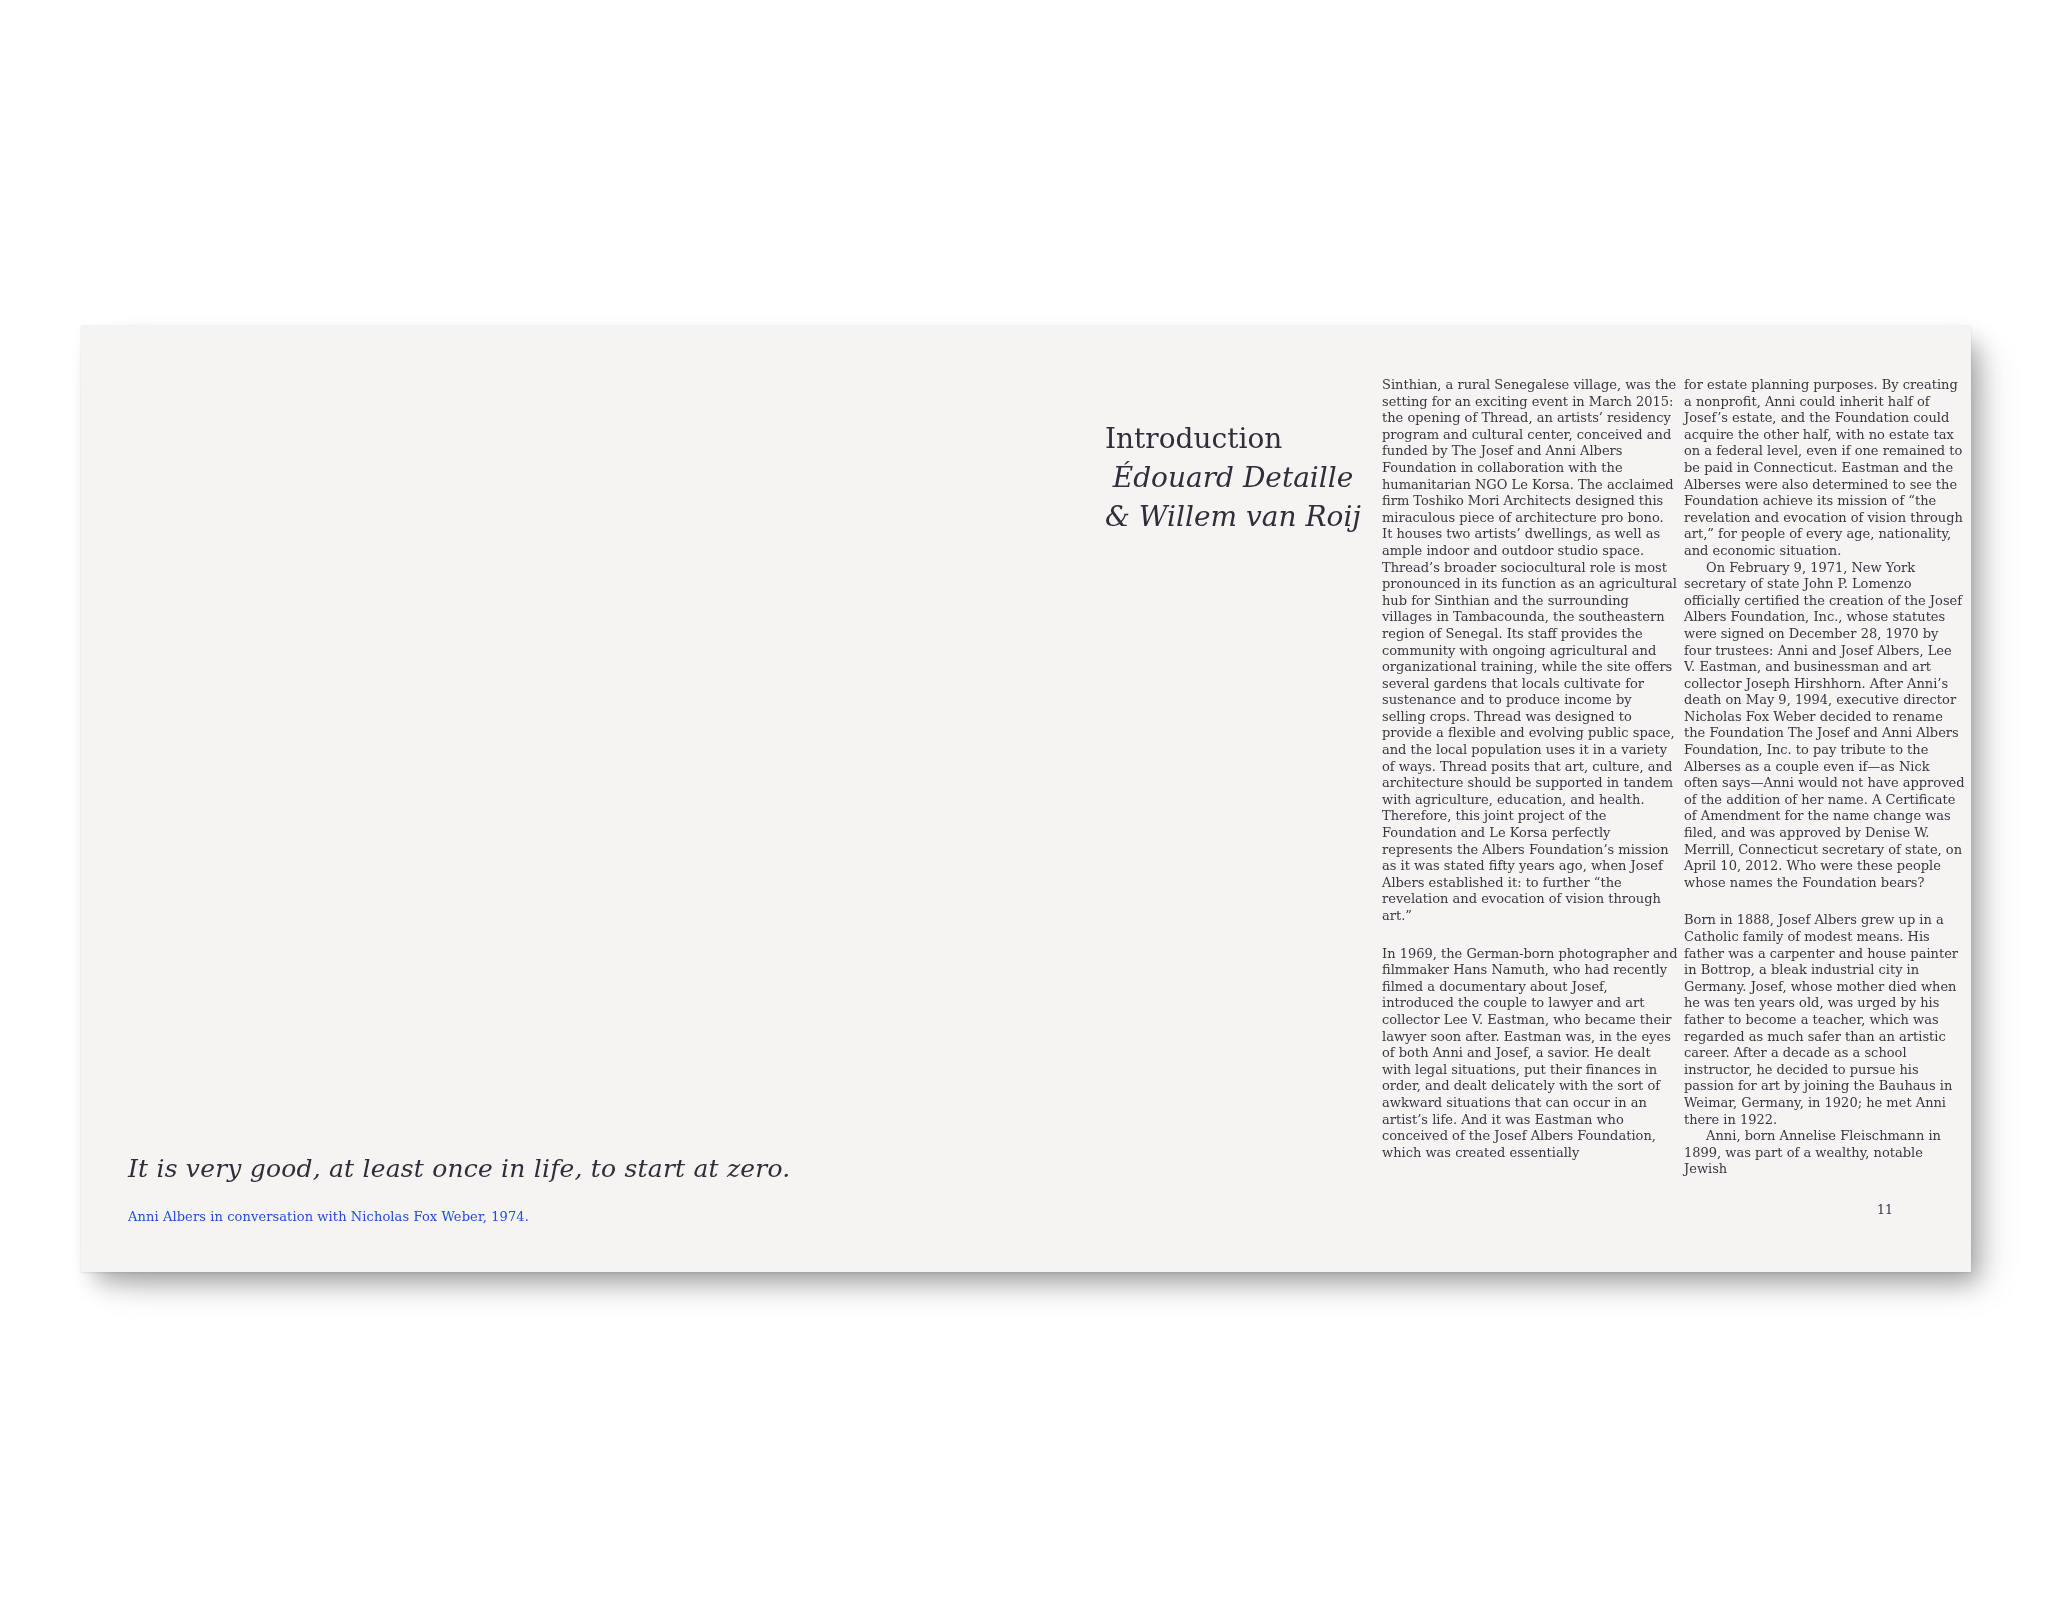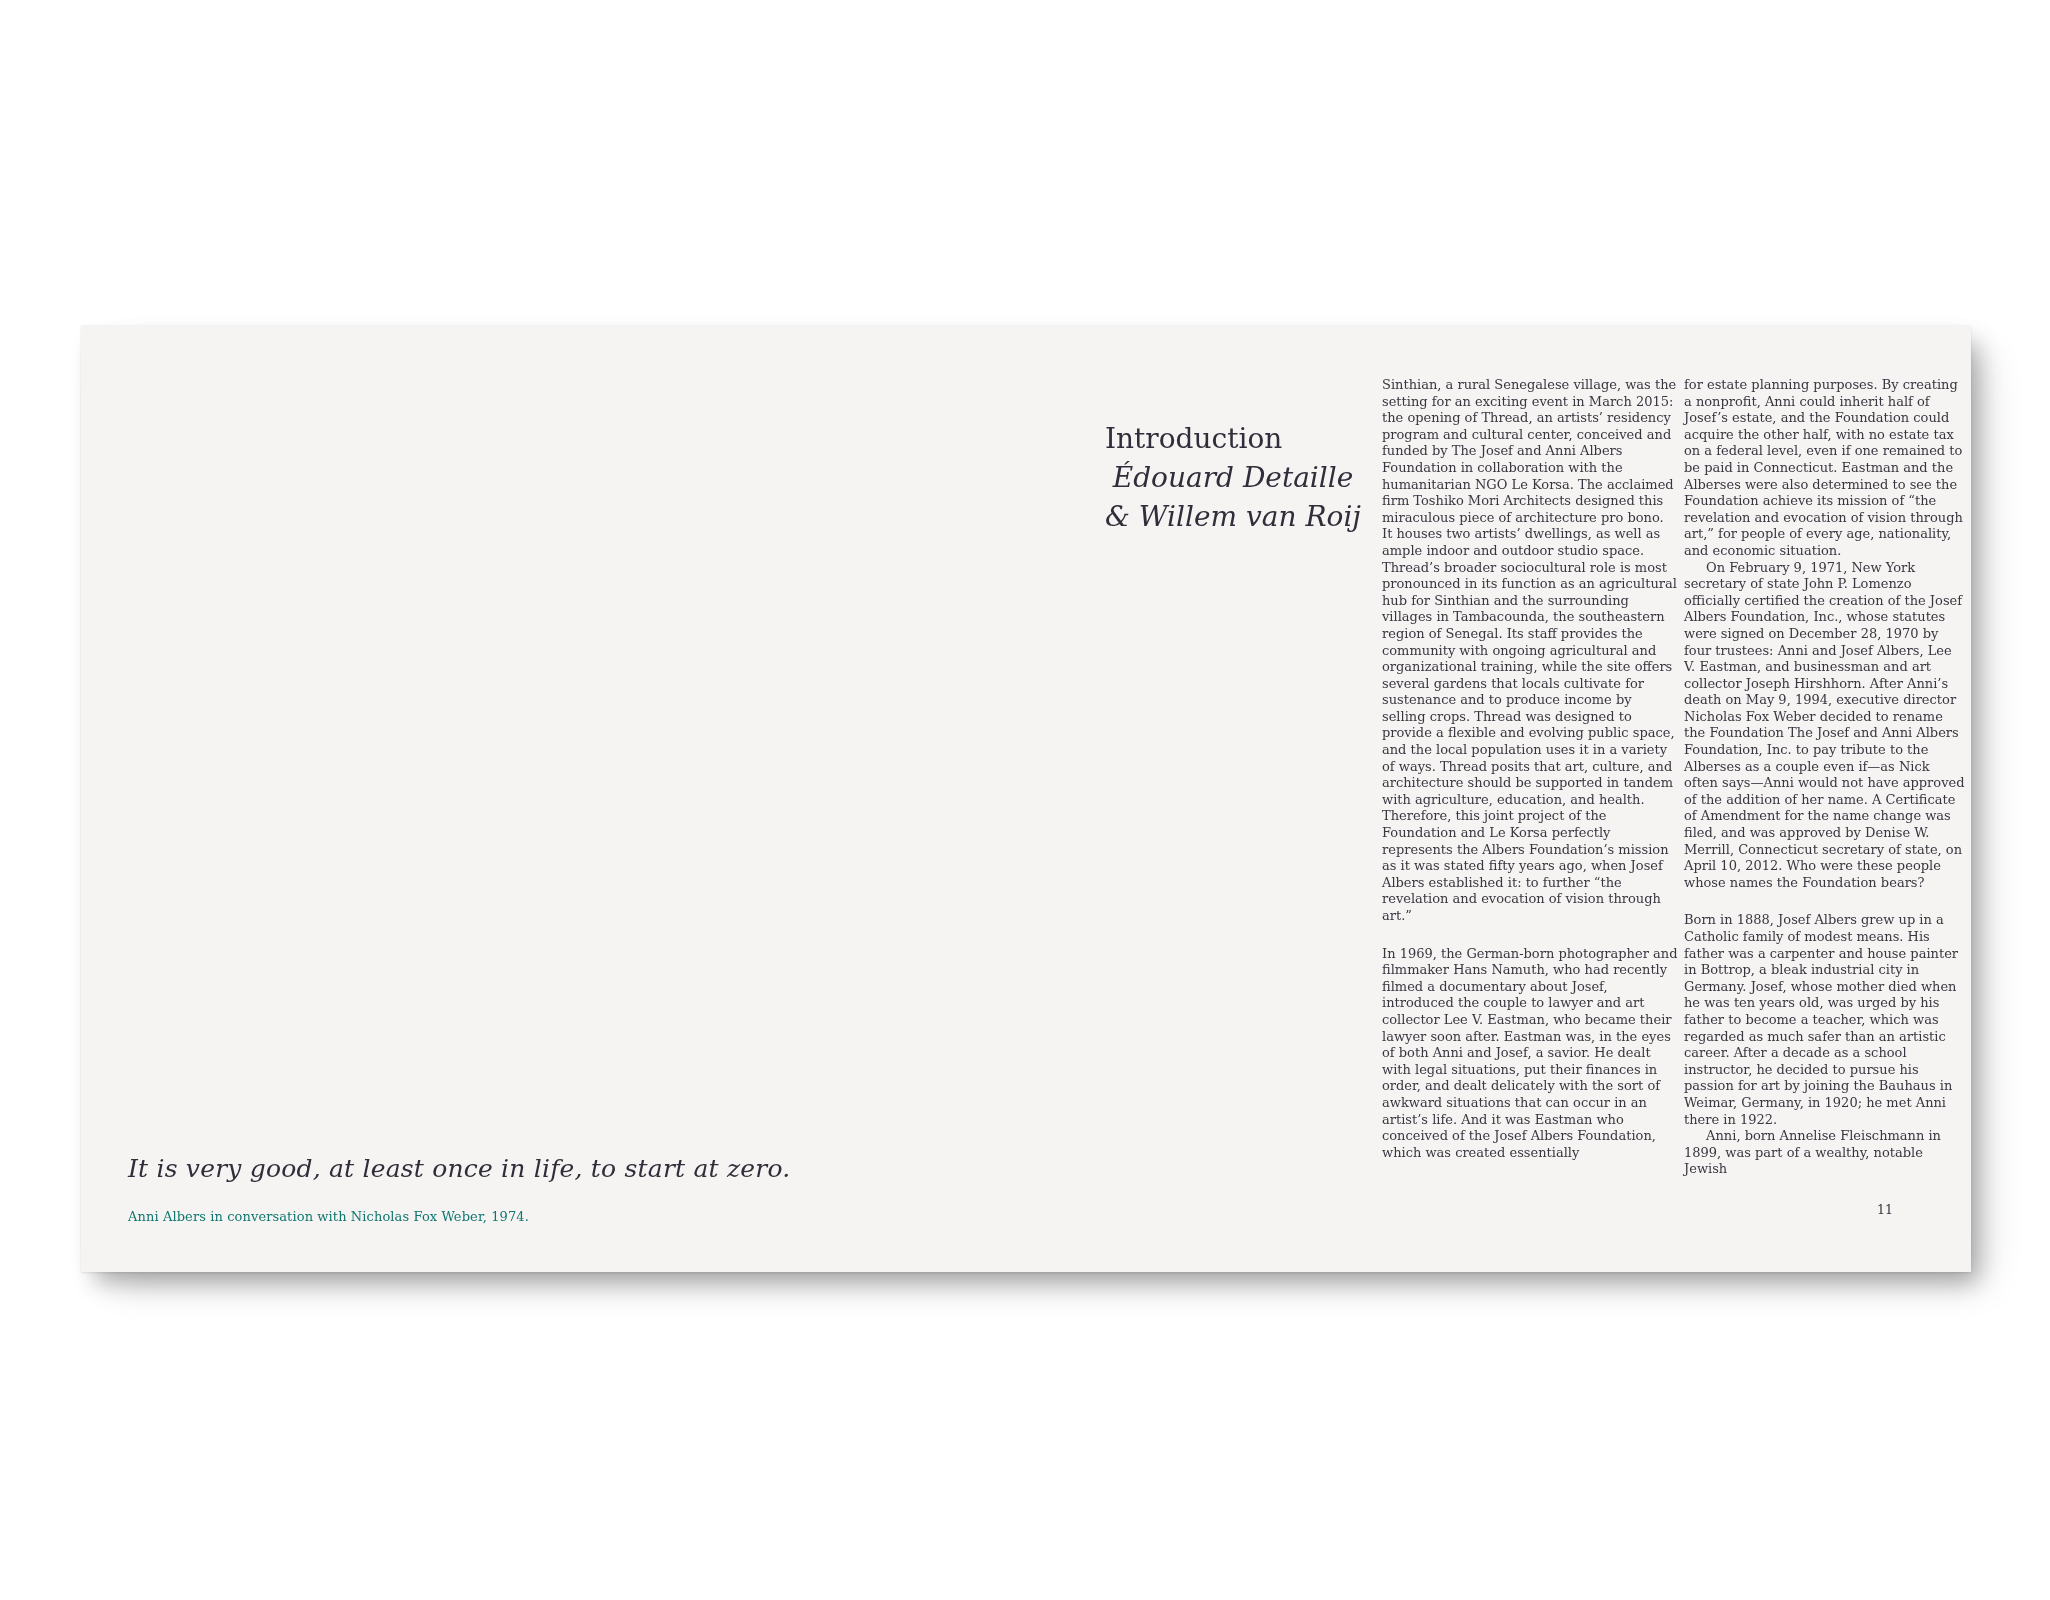--- a/index.html
+++ b/index.html
@@ -39,21 +39,21 @@
     font-size: 25px;
     line-height: 32px;
     color: #322d3a;
     letter-spacing: 0.2px;
   }
   .attribution {
     position: absolute;
     left: 47px;
     top: 884px;
     font-size: 13px;
-    color: #0f766e;
+    color: #1d4ed8;
     letter-spacing: 0.1px;
   }
   
   .heading {
     position: absolute;
     left: 1024px;
     top: 46px;
     color: #322d3a;
     font-size: 28px;
     line-height: 39px;

